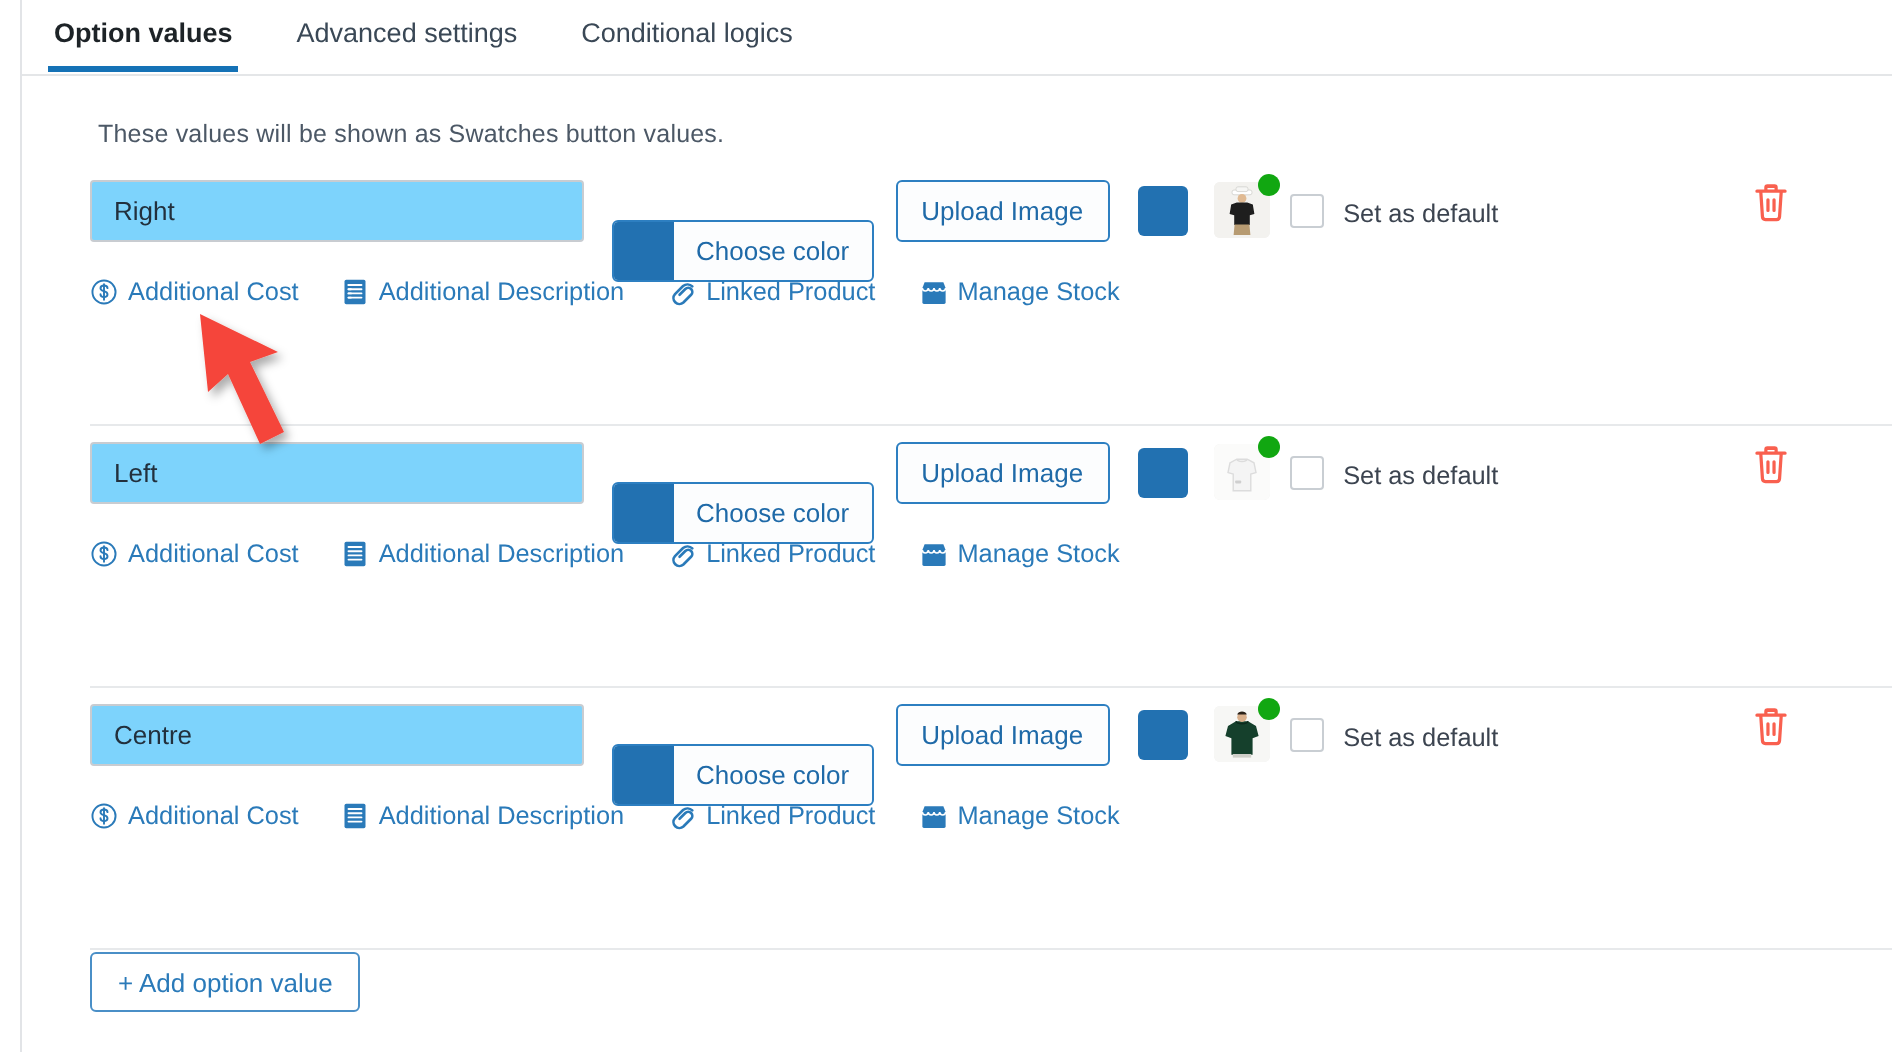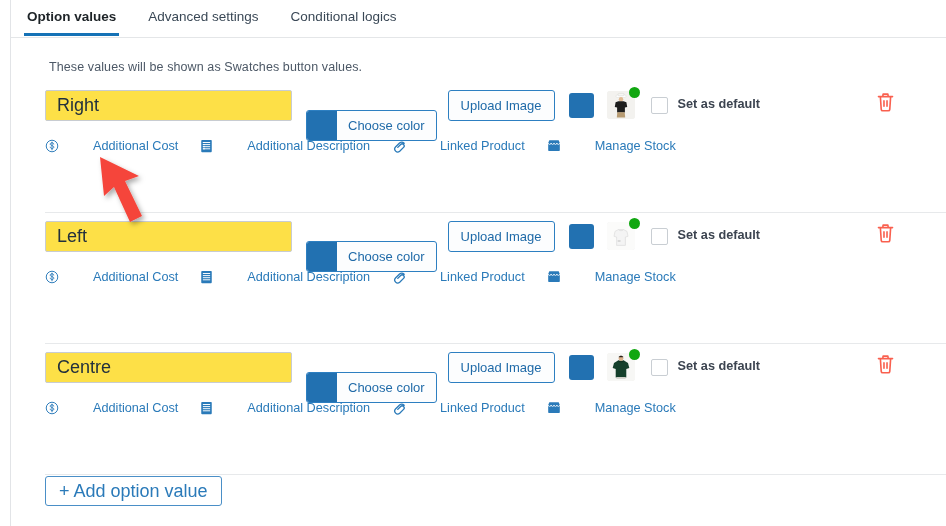--- a/index.html
+++ b/index.html
@@ -71,23 +71,23 @@
     position: absolute;
     left: 34px; top: 7px; right: 24px;
     height: 32px;
     display: flex;
     align-items: center;
   }
   .val-input {
     width: 247px; height: 31px;
     border: 1px solid #c8ccd1;
     border-radius: 2px;
-    background: #fde047;
+    background: #7dd3fc;
     font-family: "Liberation Sans", sans-serif;
-    font-size: 18px;
+    font-size: 13px;
     color: #22303d;
     padding: 0 11px;
     outline: none;
   }
   .choose-color {
     display: flex; align-items: stretch;
     height: 31px;
     margin-left: 14px;
     border: 1px solid #2d7fc1;
     border-radius: 3px;
@@ -141,24 +141,23 @@
   }
   .thumb svg { display: block; }
   .thumb-dot {
     position: absolute;
     right: -5px; top: -4px;
     width: 11px; height: 11px;
     border-radius: 50%;
     background: #11a711;
   }
   .default-wrap {
-    display: flex; align-items: flex-start;
-    margin-left: 16px;
-    cursor: pointer;
-    font-weight: bold;
+    display: flex; align-items: flex-end;
+    margin-left: 10px;
+    cursor: pointer;
   }
   .cbx {
     width: 17px; height: 17px;
     border: 1px solid #c9ced3;
     border-radius: 2px;
     background: #fff;
     flex: none;
   }
   .default-label {
     margin-left: 10px;
@@ -173,42 +172,41 @@
     display: flex; align-items: center; justify-content: center;
     cursor: pointer;
   }
   
   .row-links {
     position: absolute;
     left: 34px; top: 57px;
     display: flex; align-items: center;
   }
   .alink {
-    display: flex; align-items: flex-start;
+    display: flex; align-items: flex-end;
     margin-right: 22px;
     color: #2a7ab9;
     font-size: 12.7px;
     cursor: pointer;
     white-space: nowrap;
-    gap: 29px;
   }
   .alink .ic { display: flex; align-items: center; margin-right: 5px; }
   .alink .ic svg { display: block; }
   
   .add-btn {
     position: absolute;
     left: 34px; top: 438px;
     height: 30px;
     padding: 0 13px;
     display: flex; align-items: center;
     border: 1px solid #4a8fc7;
     border-radius: 3px;
     background: #ffffff;
     color: #2a7ab9;
-    font-size: 18px;
+    font-size: 13px;
     font-family: "Liberation Sans", sans-serif;
     cursor: pointer;
   }
   
   .arrow-anno {
     position: absolute;
     left: 95px; top: 152px;
     width: 120px; height: 80px;
     pointer-events: none;
   }

